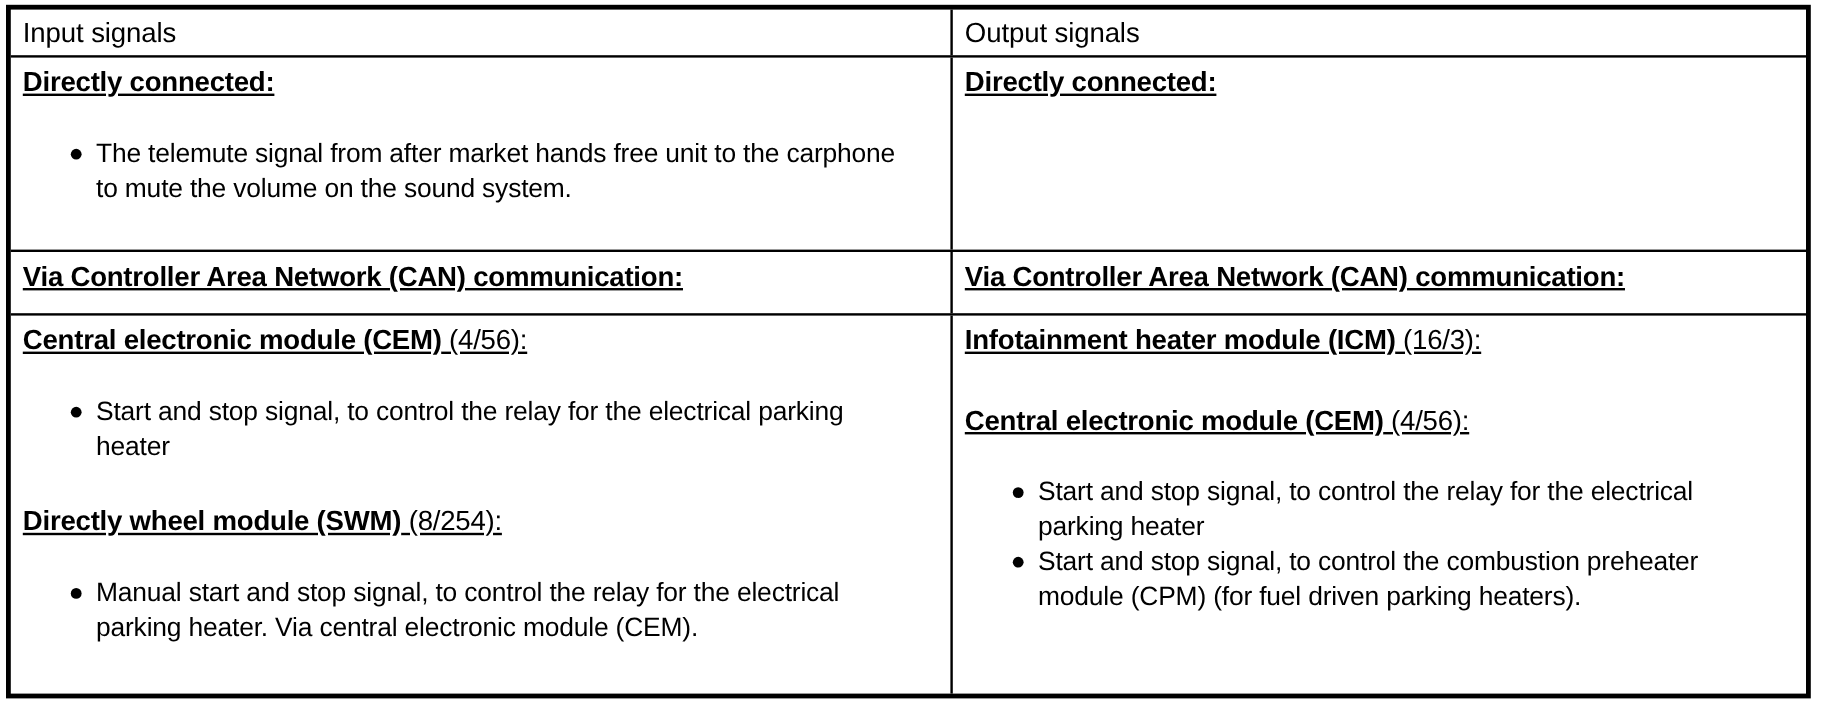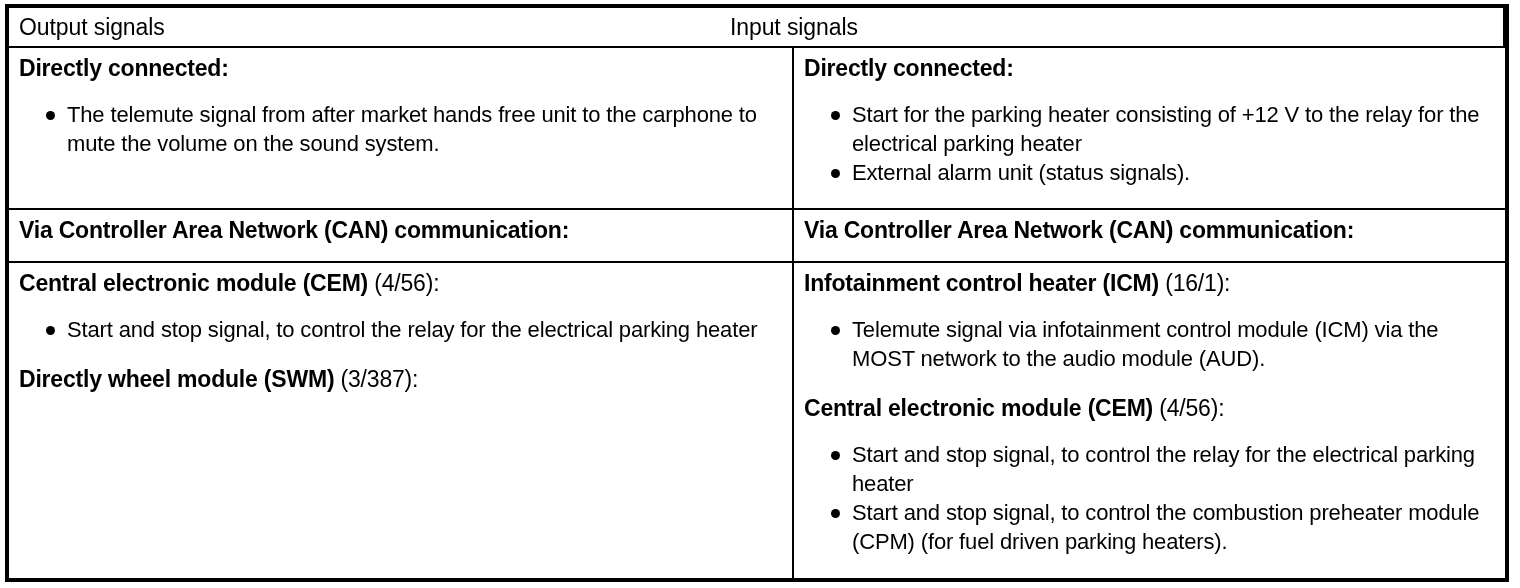--- a/index.html
+++ b/index.html
@@ -80,30 +80,31 @@
   
   .row-body { flex: 1 1 auto; min-height: 0; border-radius: 12px; }
 
   .sub-head {
     font-size: 23px;
     font-weight: bold;
     line-height: 30px;
     letter-spacing: -0.2px;
     margin: 0;
     white-space: nowrap;
+    text-decoration: underline;
   }
   .sub-head .plain {
     font-weight: normal;
   }
   .spacer-md { height: 17px; }
   .spacer-lg { height: 20px; }
 
   ul.bullets {
     list-style: none;
-    margin: 0;
+    margin: 13px;
     padding: 0;
   }
   ul.bullets > li {
     position: relative;
     padding-left: 48px;
     font-size: 22px;
     line-height: 29px;
     letter-spacing: -0.15px;
     margin: 0 0 0 0;
   }
@@ -122,54 +123,44 @@
   }
   .bullet-text { display: block; }
 </style>
 </head>
 <body>
 
 <div class="page">
   <div class="signal-table">
 
     <div class="t-row row-header divider-below">
+      <div class="cell cell-left">
+        <div class="col-title">Input signals</div>
+      </div>
       <div class="cell cell-right">
         <div class="col-title">Output signals</div>
       </div>
-      <div class="cell cell-left">
-        <div class="col-title">Input signals</div>
-      </div>
     </div>
 
     <div class="t-row row-direct divider-below">
 
       <div class="cell cell-left">
         <div class="sub-head">Directly connected:</div>
         <div class="spacer-md"></div>
         <ul class="bullets">
           <li>
             <span class="dot"></span>
             <span class="bullet-text">The telemute signal from after market hands free unit to the carphone to mute the volume on the sound system.</span>
           </li>
         </ul>
       </div>
 
       <div class="cell cell-right">
         <div class="sub-head">Directly connected:</div>
         <div class="spacer-md"></div>
-        <ul class="bullets">
-          <li>
-            <span class="dot"></span>
-            <span class="bullet-text">Start for the parking heater consisting of +12 V to the relay for the electrical parking heater</span>
-          </li>
-          <li>
-            <span class="dot"></span>
-            <span class="bullet-text">External alarm unit (status signals).</span>
-          </li>
-        </ul>
       </div>
     </div>
 
     <div class="t-row row-can divider-below">
       <div class="cell cell-left">
         <div class="sub-head">Via Controller Area Network (CAN) communication:</div>
       </div>
       <div class="cell cell-right">
         <div class="sub-head">Via Controller Area Network (CAN) communication:</div>
       </div>
@@ -186,37 +177,37 @@
         <ul class="bullets">
           <li>
             <span class="dot"></span>
             <span class="bullet-text">Start and stop signal, to control the relay for the electrical parking heater</span>
           </li>
         </ul>
 
         <div class="spacer-lg"></div>
 
         <div class="sub-head">
-          <span>Directly wheel module (SWM)</span><span class="plain"> (3/387):</span>
-        </div>
-        <div class="spacer-md"></div>
-      </div>
-
-      <div class="cell cell-right">
-
-        <div class="sub-head">
-          <span>Infotainment control heater (ICM)</span><span class="plain"> (16/1):</span>
-        </div>
-        <div class="spacer-md"></div>
-        <ul class="bullets">
-          <li>
-            <span class="dot"></span>
-            <span class="bullet-text">Telemute signal via infotainment control module (ICM) via the MOST network to the audio module (AUD).</span>
-          </li>
-        </ul>
+          <span>Directly wheel module (SWM)</span><span class="plain"> (8/254):</span>
+        </div>
+        <div class="spacer-md"></div>
+        <ul class="bullets">
+          <li>
+            <span class="dot"></span>
+            <span class="bullet-text">Manual start and stop signal, to control the relay for the electrical parking heater. Via central electronic module (CEM).</span>
+          </li>
+        </ul>
+      </div>
+
+      <div class="cell cell-right">
+
+        <div class="sub-head">
+          <span>Infotainment heater module (ICM)</span><span class="plain"> (16/3):</span>
+        </div>
+        <div class="spacer-md"></div>
 
         <div class="spacer-lg"></div>
 
         <div class="sub-head">
           <span>Central electronic module (CEM)</span><span class="plain"> (4/56):</span>
         </div>
         <div class="spacer-md"></div>
         <ul class="bullets">
           <li>
             <span class="dot"></span>

